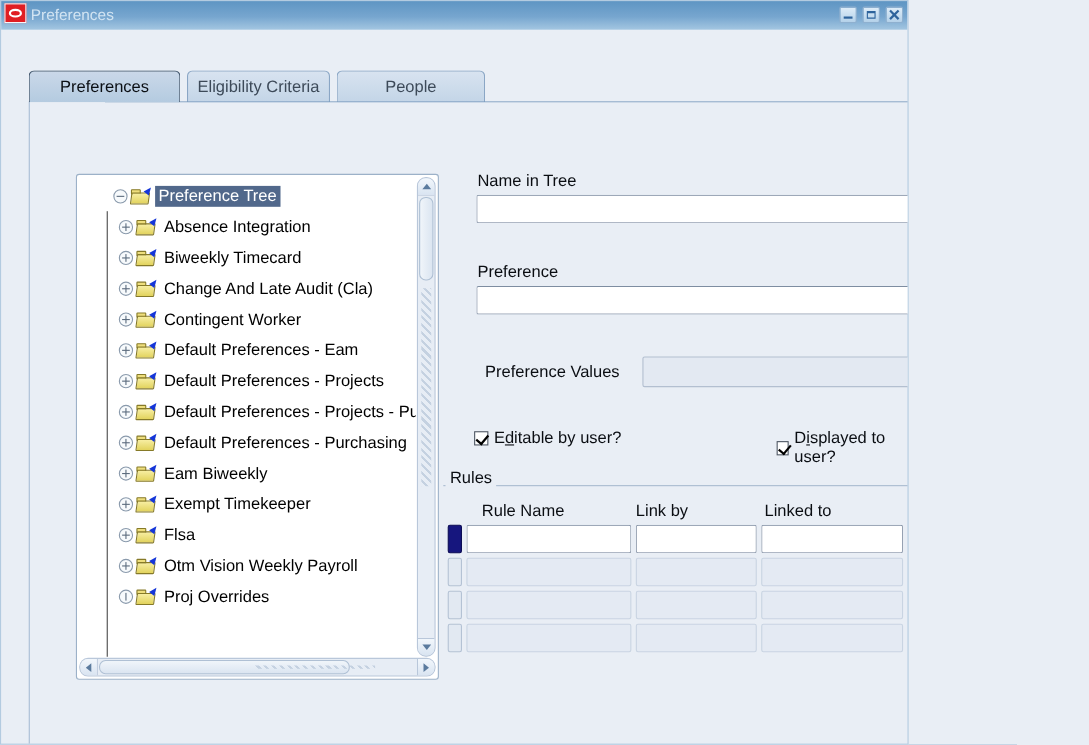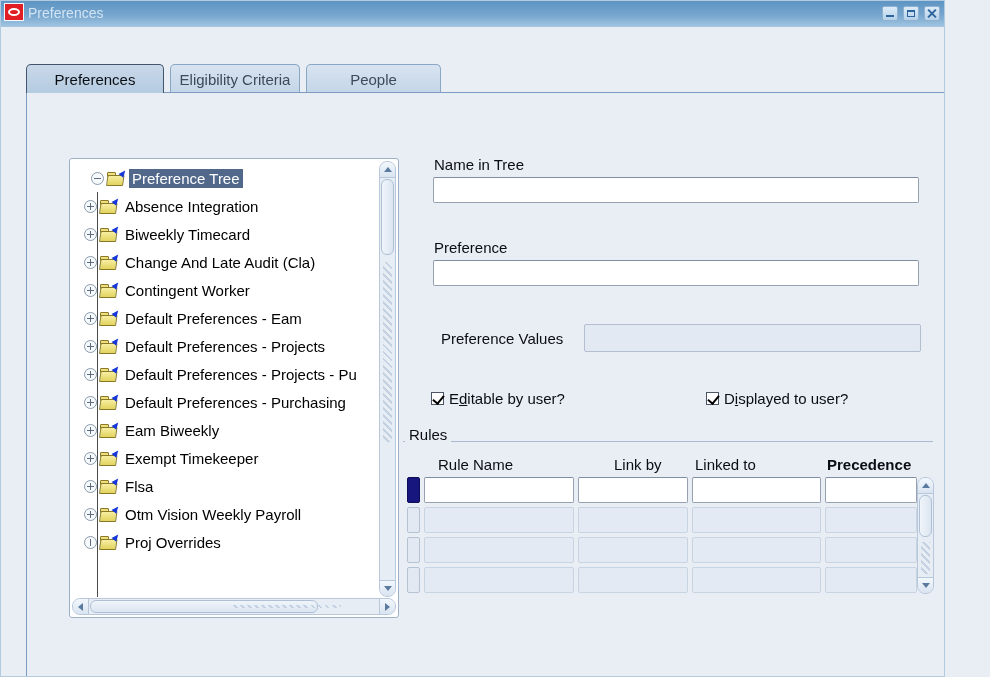--- a/index.html
+++ b/index.html
@@ -2,21 +2,21 @@
 <html><head>
 <meta charset="utf-8">
 <style>
   * { box-sizing: border-box; }
   html,body { margin:0; padding:0; }
   body {
     width:990px; height:677px;
     font-family:"Liberation Sans", sans-serif;
     background:#e9eef5;
   }
-  .window { position:relative; width:945px; height:677px; overflow:hidden;
+  .window { position:relative; width:826px; height:677px; overflow:hidden;
     background:#e9eef5; border:1px solid #b3cbe0; }
 
   
   .titlebar { position:absolute; left:0; top:0; width:100%; height:26px;
     background:linear-gradient(#5e95c3 0%, #77a6cf 55%, #a3c6e1 100%); }
   .oracle-logo { position:absolute; left:3px; top:2px; width:20px; height:18px;
     background:#e01e23; border:1px solid #f3f6fa; display:flex; align-items:center; justify-content:center; }
   .oracle-logo .ring { width:12px; height:8px; border:2px solid #fff; border-radius:50%; }
   .win-title { position:absolute; left:27px; top:4px; font-size:14px; color:#d2e4f2; }
   .win-buttons { position:absolute; right:4px; top:5px; display:flex; gap:5px; }
@@ -43,22 +43,22 @@
   .content-frame { position:absolute; left:25px; top:91px; width:929px; height:586px;
     border:1px solid #7b9cbe; border-bottom:none; border-radius:0 6px 0 0; }
 
   
   .tree-panel { position:absolute; left:68px; top:157px; width:330px; height:460px;
     background:#fff; border:1px solid #9cb1c8; border-radius:3px; }
   .tree-content { position:absolute; left:1px; top:1px; right:20px; bottom:20px;
     overflow:hidden; padding-top:4px; }
   .tree-vline { position:absolute; left:26px; top:32px; width:1px; height:406px; background:#4a4a4a; }
   .tree-row { position:relative; height:28px; display:flex; align-items:center; white-space:nowrap; }
-  .tree-row.root  { padding-left:20px; }
-  .tree-row.child { padding-left:13px; }
+  .tree-row.root  { padding-left:20px;margin-left:12px; }
+  .tree-row.child { padding-left:37px; }
   .expand { position:relative; width:13px; height:13px; flex:none; z-index:1;
     border:1px solid #8a9aac; border-radius:50%; background:#f7fafc;
     display:flex; align-items:center; justify-content:center; }
   .expand .hbar { width:7px; height:1px; background:#5c6c7e; }
   .expand .vbar { position:absolute; left:5px; top:2px; width:1px; height:7px; background:#5c6c7e; }
   .folder { position:relative; width:20px; height:16px; margin:0 3px 0 2px; flex:none; z-index:1; }
   .ftab  { position:absolute; left:1px; top:2px; width:9px; height:5px;
     background:#eede7c; border:1px solid #867a28; border-radius:1px; }
   .fbody { position:absolute; left:0; bottom:0; width:17px; height:11px;
     background:linear-gradient(#f7eea2,#e2d35d); border:1px solid #867a28;
@@ -368,21 +368,21 @@
     <div class="cb-label">E<span style="text-decoration: underline;">d</span>itable by user?</div>
   </div>
   <div class="cb-block" style="left:705px; top:389px;">
     <div class="cbox checked"></div>
     <div class="cb-label">D<span style="text-decoration: underline;">i</span>splayed to user?</div>
   </div>
 
   <div class="rules-frame"></div>
   <div class="rules-legend">Rules</div>
   <div class="rh" style="left:437px;">Rule Name</div>
-  <div class="rh" style="left:577px;margin-left:36px;">Link by</div>
+  <div class="rh" style="left:577px;">Link by</div>
   <div class="rh" style="left:694px;">Linked to</div>
   <div class="rh" style="left:826px;font-weight:bold;">Precedence</div>
   <div id="rules-rows">
       <div class="rrow active">
         <div class="rec-sel active"></div>
         <input class="rcell active" style="width: 150px;">
         <input class="rcell active" style="width: 110px;">
         <input class="rcell active" style="width: 129px;">
         <input class="rcell active" style="width: 92px;">
       </div>

